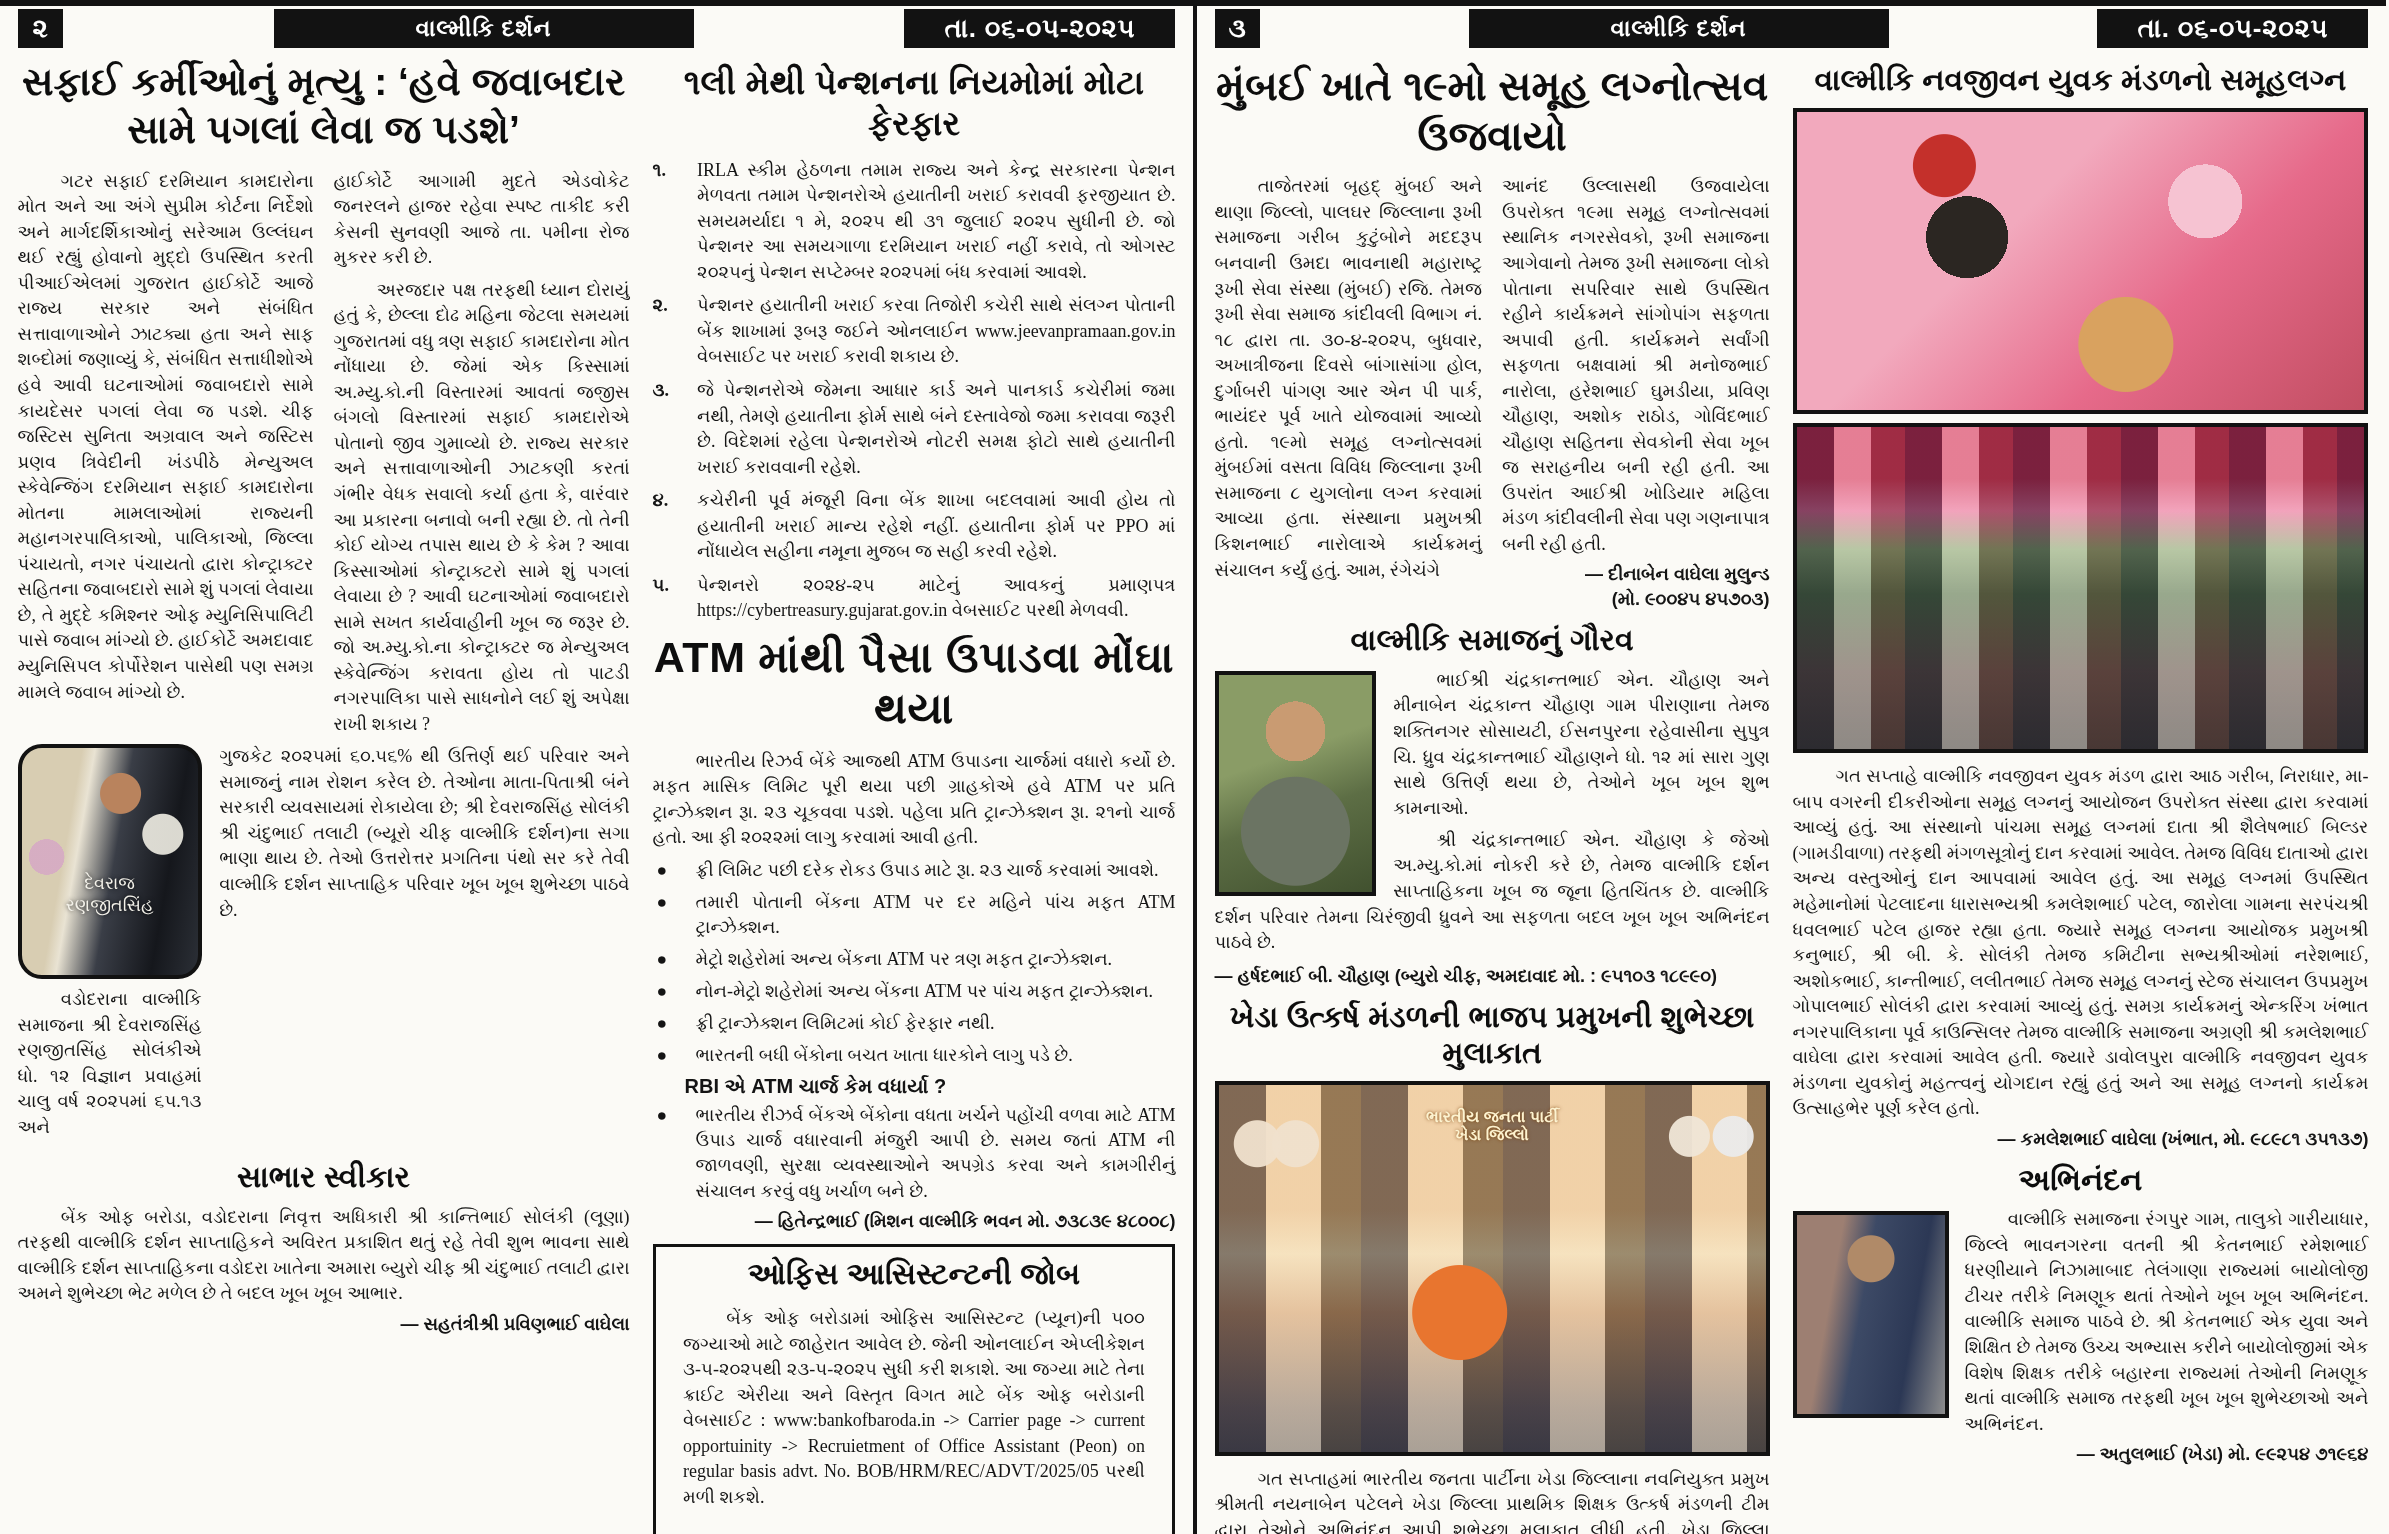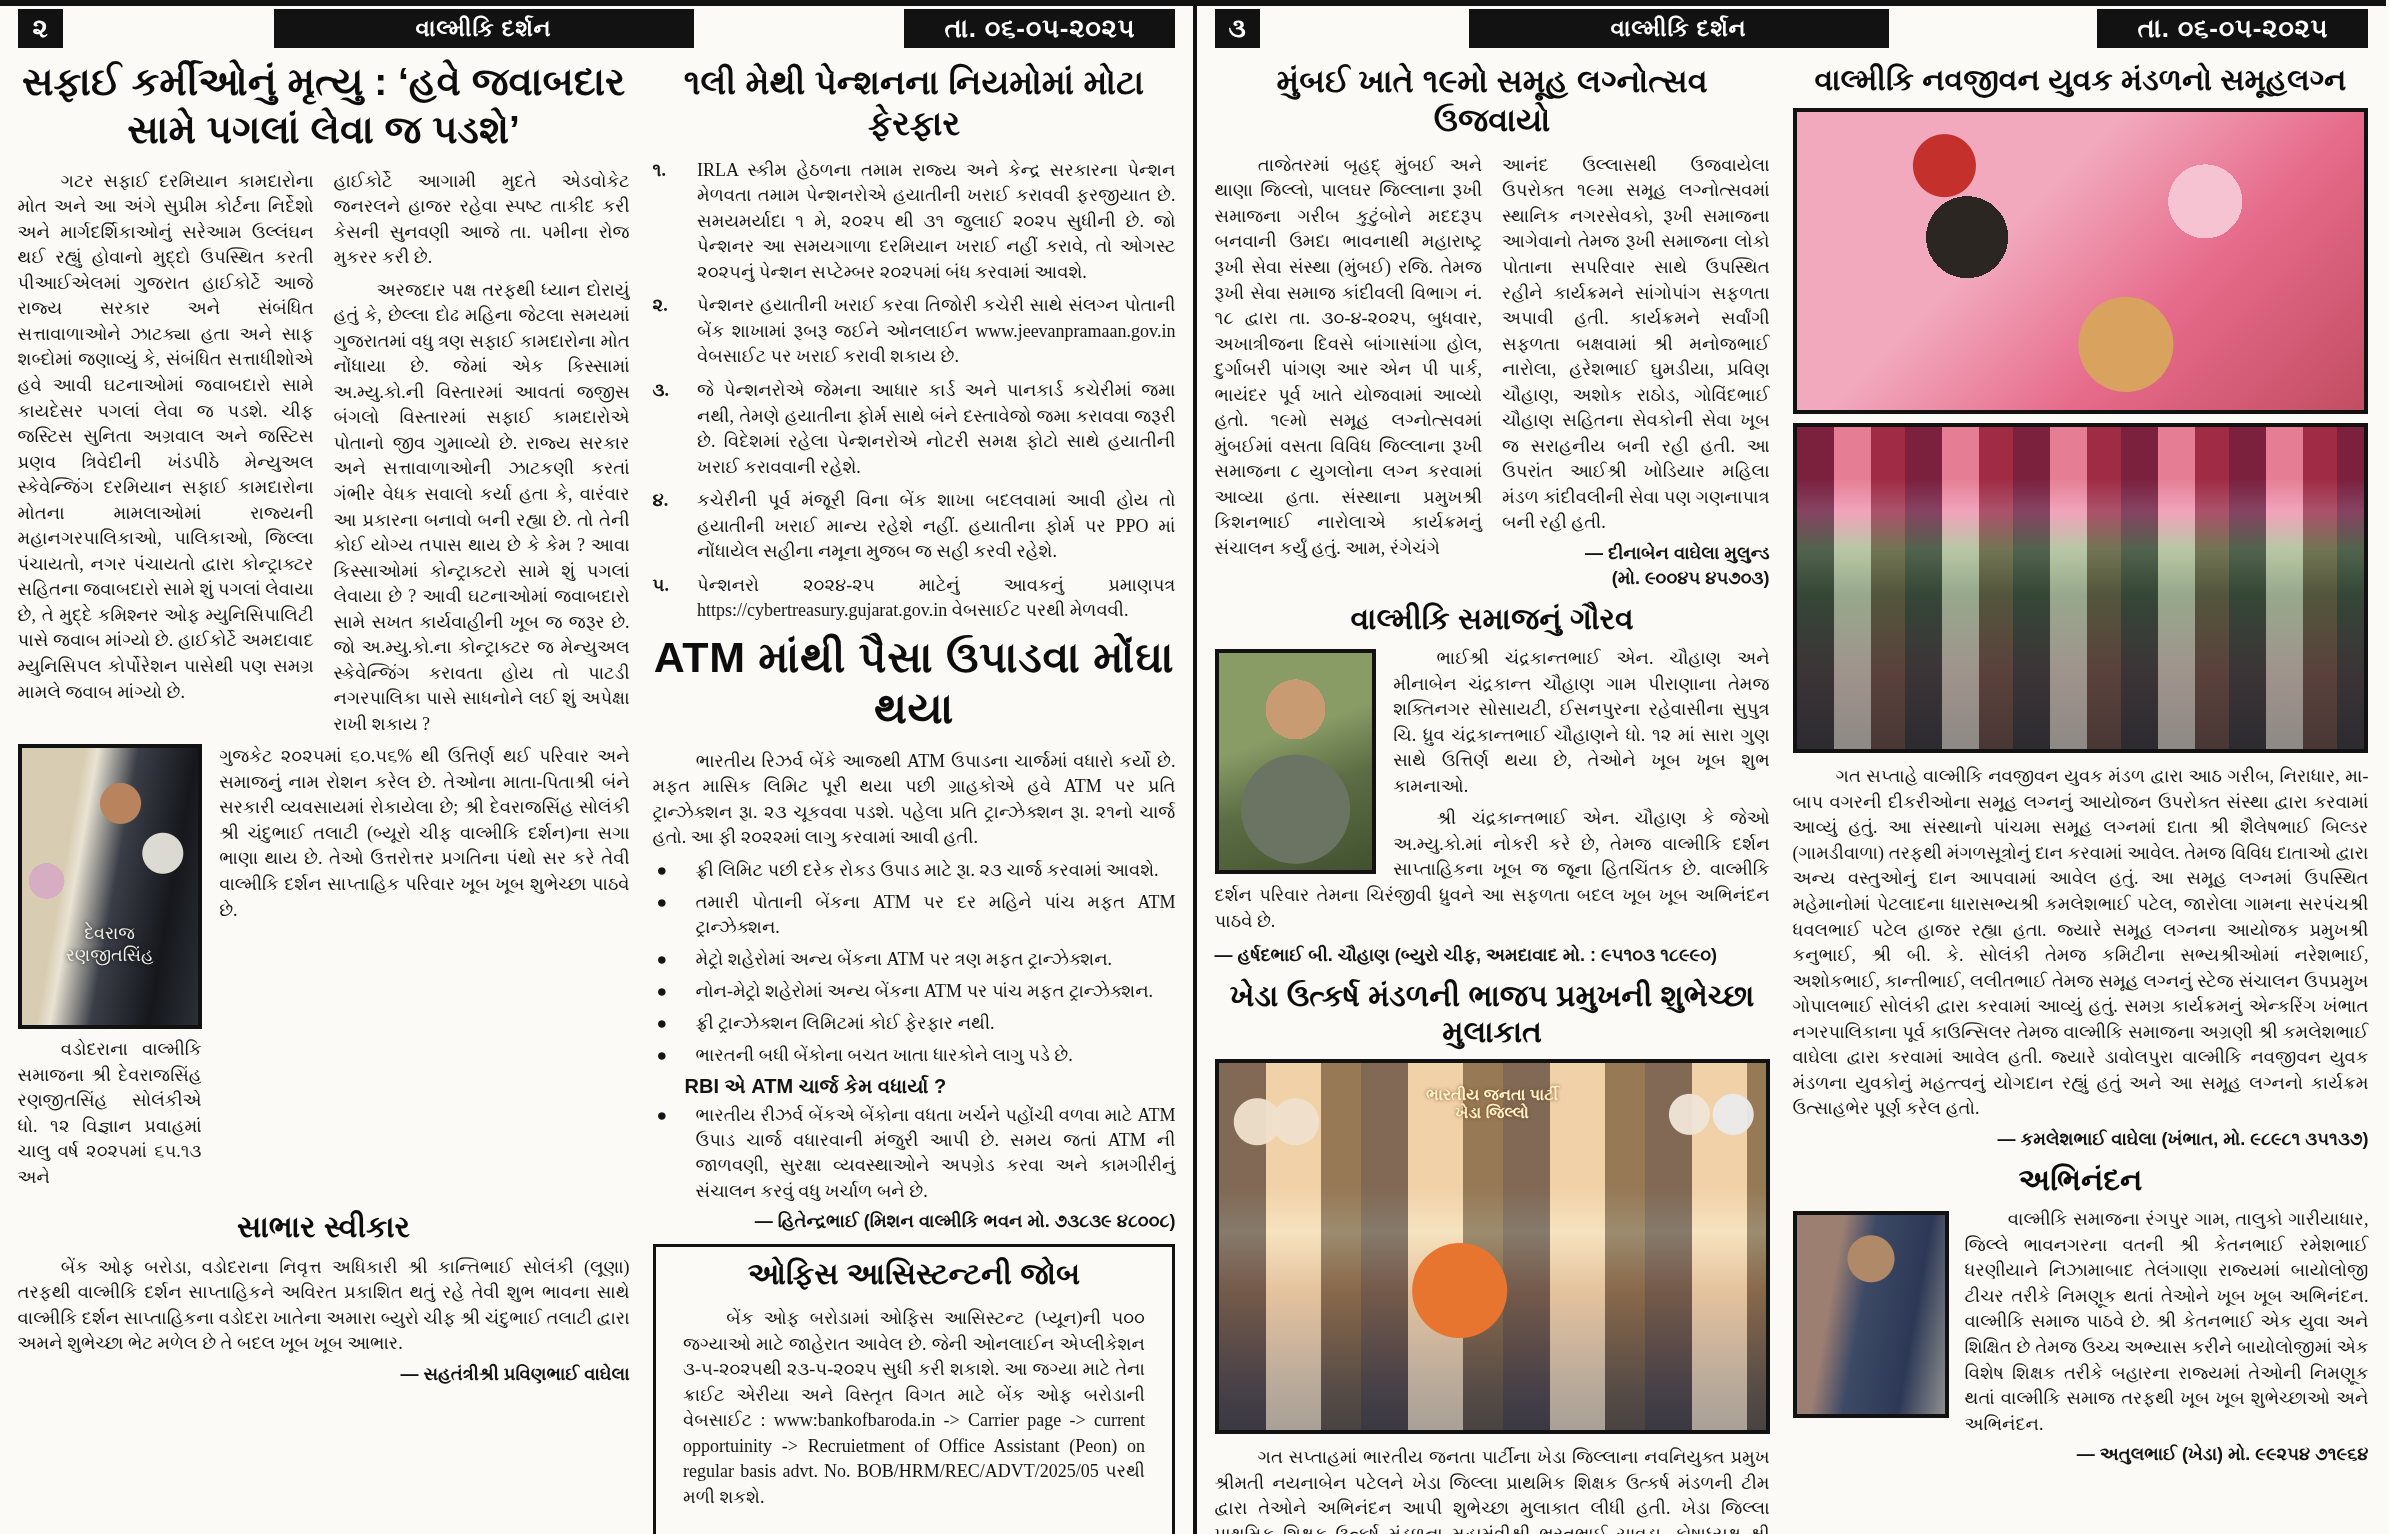--- a/index.html
+++ b/index.html
@@ -39,26 +39,26 @@
   .p2-left{flex:0 0 612px;min-width:0;}
   .p2-right{flex:1;min-width:0;}
 
   .headline-xl{font-size:39px;line-height:1.22;text-align:center;font-weight:bold;margin-bottom:15px;}
   .headline-lg{font-size:34px;line-height:1.2;text-align:center;font-weight:bold;margin:4px 0 13.5px 0;}
   .headline-md{font-size:30px;line-height:1.2;text-align:center;font-weight:bold;margin:12px 0 9.5px 0;}
   .headline-atm{font-size:43px;letter-spacing:0.7px;}
 
   
   .photo{border:4.7px solid #121212;position:relative;box-sizing:border-box;}
-  .ph-devraj{width:184px;height:285px;
+  .ph-devraj{width:184px;height:235px;
     background:
       radial-gradient(circle at 56% 20%, #b9835d 0 20px, rgba(0,0,0,0) 21px),
       radial-gradient(circle at 14% 48%, rgba(214,170,196,.9) 0 17.6px, rgba(0,0,0,0) 18px),
       radial-gradient(circle at 80% 38%, rgba(240,238,228,.9) 0 20px, rgba(0,0,0,0) 21px),
-      linear-gradient(100deg,#d8cdb2 0 28%,#e9e3d3 34%,#3a3e47 52%,#15171c 78%,#2b2f36 100%);}
+      linear-gradient(100deg,#d8cdb2 0 28%,#e9e3d3 34%,#3a3e47 52%,#15171c 78%,#2b2f36 100%); border-radius: 24px;}
   .ph-caption{position:absolute;left:0;right:0;bottom:58px;text-align:center;color:#f4f2ea;
     font-family:"Liberation Sans",sans-serif;font-size:17.6px;line-height:1.3;
     text-shadow:0 0 4px rgba(0,0,0,.8);white-space:pre-line;}
   .ph-dhruv{width:161px;height:225px;float:left;margin:2.7px 17.6px 5.4px 0;
     background:
       radial-gradient(circle at 50% 26%, #c99b72 0 30px, rgba(0,0,0,0) 30px),
       radial-gradient(circle at 50% 72%, #6b7463 0 54px, rgba(0,0,0,0) 55px),
       linear-gradient(160deg,#8a9c66 0 38%,#5d6e45 62%,#41512f 100%);}
   .ph-kheda{width:100%;height:375px;margin:2.7px 0 10.8px 0;
     background:
@@ -224,21 +224,21 @@
       <div class="mh-gap"></div>
       <div class="mh-box mh-name">વાલ્મીકિ દર્શન</div>
       <div class="mh-gap"></div>
       <div class="mh-box mh-date">તા. ૦૬-૦૫-૨૦૨૫</div>
     </div>
 
     <div class="p3-main">
       <div class="p3-left">
 
         <div>
-          <h1 class="headline-lg" style="font-size:32px;">મુંબઈ ખાતે ૧૯મો સમૂહ લગ્નોત્સવ ઉજવાયો</h1>
+          <h1 class="headline-lg" style="font-size:41px;">મુંબઈ ખાતે ૧૯મો સમૂહ લગ્નોત્સવ ઉજવાયો</h1>
           <div class="cols">
             <div class="col">
               <p class="ind">તાજેતરમાં બૃહદ્ મુંબઈ અને થાણા જિલ્લો, પાલઘર જિલ્લાના રૂખી સમાજના ગરીબ કુટુંબોને મદદરૂપ બનવાની ઉમદા ભાવનાથી મહારાષ્ટ્ર રૂખી સેવા સંસ્થા (મુંબઈ) રજિ. તેમજ રૂખી સેવા સમાજ કાંદીવલી વિભાગ નં. ૧૮ દ્વારા તા. ૩૦-૪-૨૦૨૫, બુધવાર, અખાત્રીજના દિવસે બાંગાસાંગા હોલ, દુર્ગાબરી પાંગણ આર એન પી પાર્ક, ભાયંદર પૂર્વ ખાતે યોજવામાં આવ્યો હતો. ૧૯મો સમૂહ લગ્નોત્સવમાં મુંબઈમાં વસતા વિવિધ જિલ્લાના રૂખી સમાજના ૮ યુગલોના લગ્ન કરવામાં આવ્યા હતા. સંસ્થાના પ્રમુખશ્રી કિશનભાઈ નારોલાએ કાર્યક્રમનું સંચાલન કર્યું હતું. આમ, રંગેચંગે</p>
             </div>
             <div class="col">
               <p>આનંદ ઉલ્લાસથી ઉજવાયેલા ઉપરોક્ત ૧૯મા સમૂહ લગ્નોત્સવમાં સ્થાનિક નગરસેવકો, રૂખી સમાજના આગેવાનો તેમજ રૂખી સમાજના લોકો પોતાના સપરિવાર સાથે ઉપસ્થિત રહીને કાર્યક્રમને સાંગોપાંગ સફળતા અપાવી હતી. કાર્યક્રમને સર્વાંગી સફળતા બક્ષવામાં શ્રી મનોજભાઈ નારોલા, હરેશભાઈ ઘુમડીયા, પ્રવિણ ચૌહાણ, અશોક રાઠોડ, ગોવિંદભાઈ ચૌહાણ સહિતના સેવકોની સેવા ખૂબ જ સરાહનીય બની રહી હતી. આ ઉપરાંત આઈશ્રી ખોડિયાર મહિલા મંડળ કાંદીવલીની સેવા પણ ગણનાપાત્ર બની રહી હતી.</p>
               <div class="byline">— દીનાબેન વાઘેલા મુલુન્ડ</div>
               <div class="byline">(મો. ૯૦૦૪૫ ૪૫૭૦૩)</div>
             </div>
           </div>

